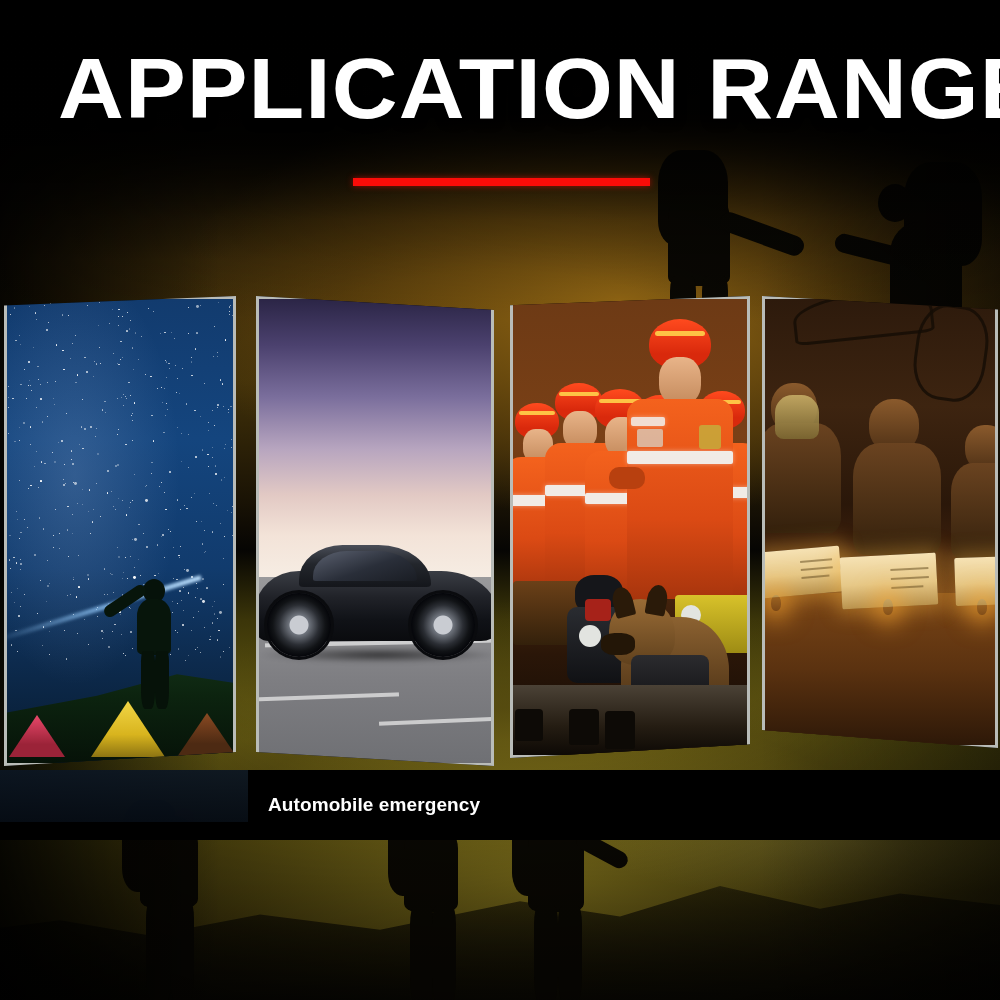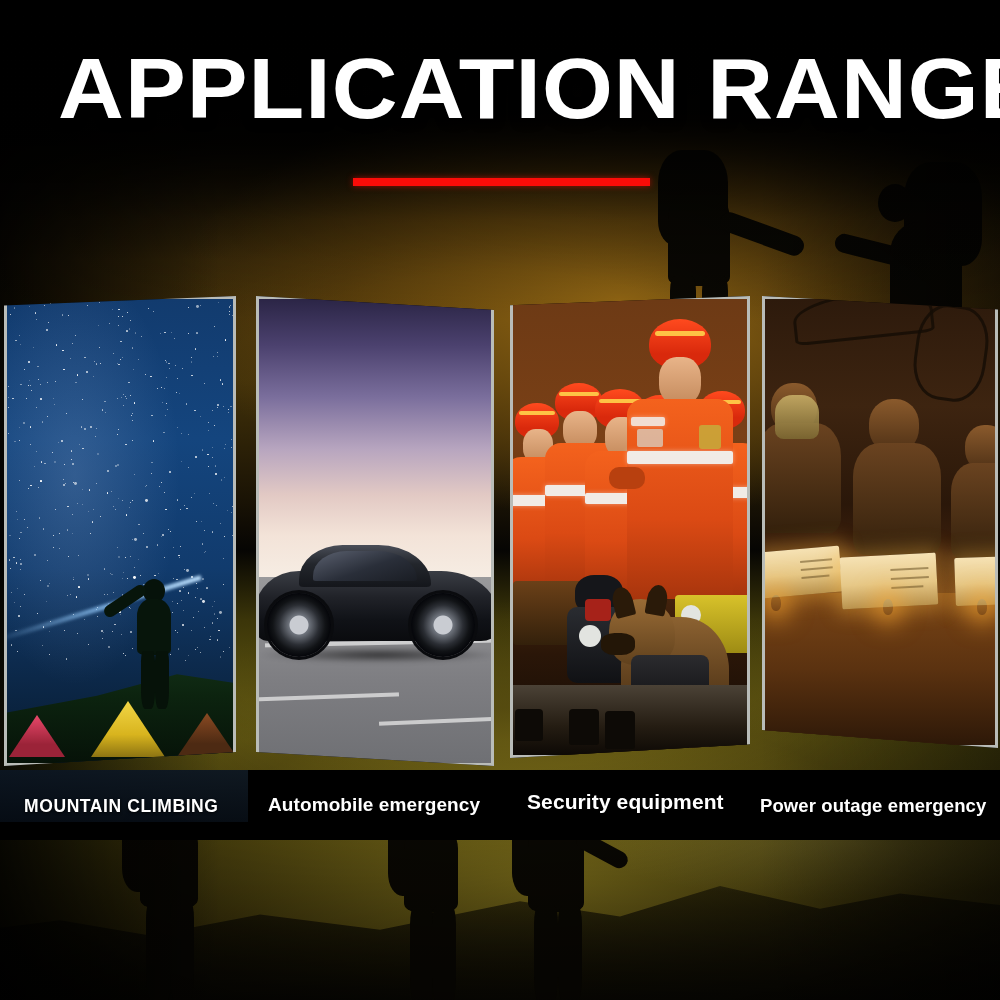--- a/index.html
+++ b/index.html
@@ -891,19 +891,16 @@
         <div class="flame" style="left:118px; top:300px;"></div>
         <div class="flame" style="left:212px; top:300px;"></div>
       </div>
     </div>
   </div>
 
   <div class="captions">
     <div class="cap-band1"></div>
     <div class="cap-band-rest"></div>
     <div class="cap-floor"></div>
-    <div class="cap cap1">MOUNTAIN  CLIMBING</div>
     <div class="cap cap2">Automobile emergency</div>
-    <div class="cap cap3">Security equipment</div>
-    <div class="cap cap4">Power outage emergency</div>
   </div>
 
 </div>
 
 </body></html>

